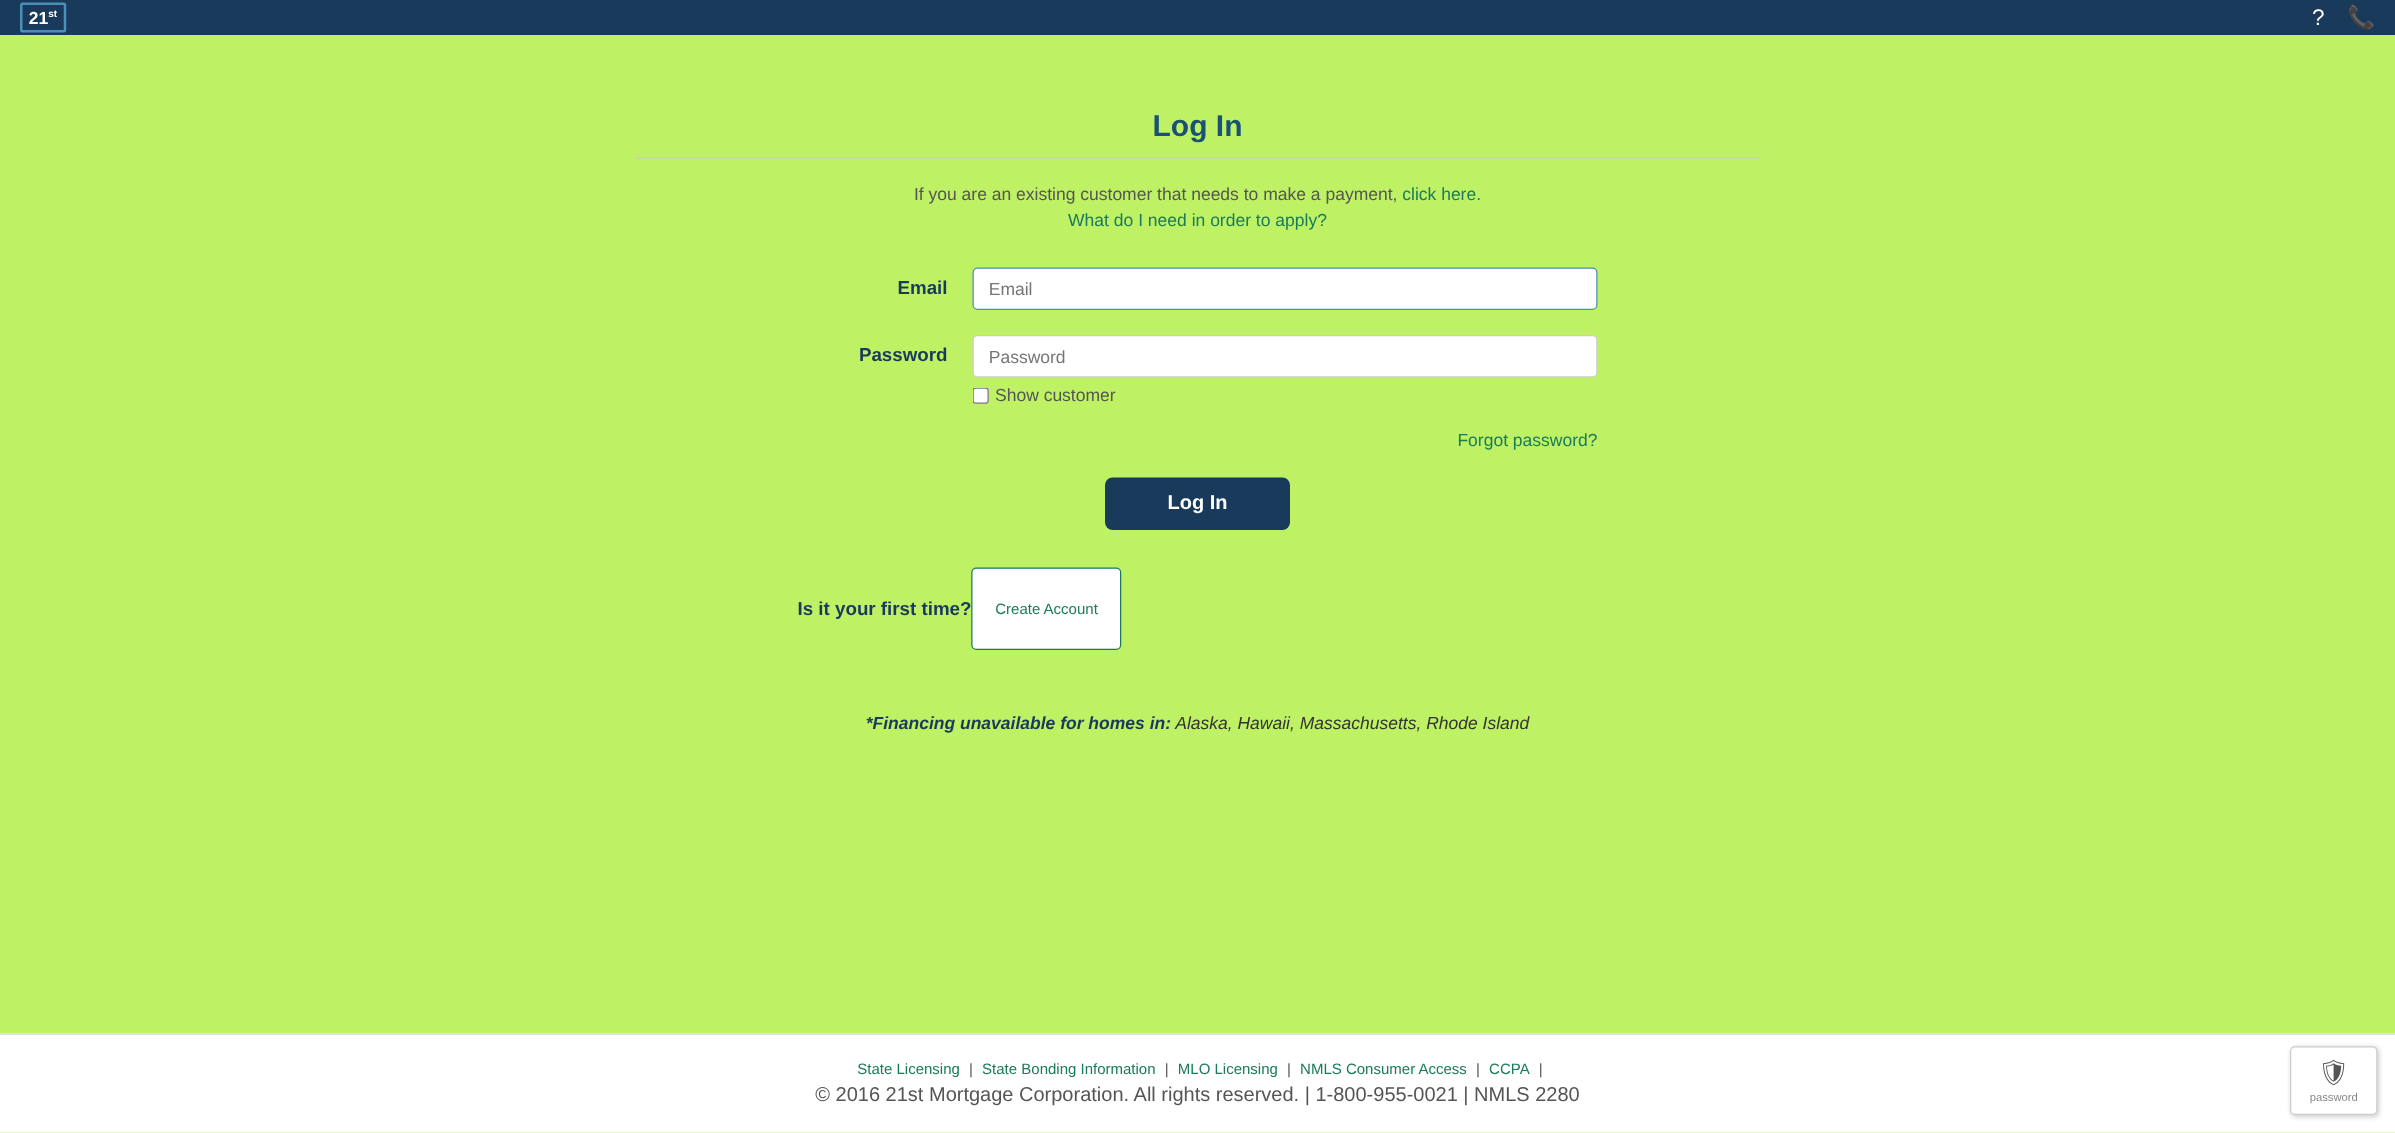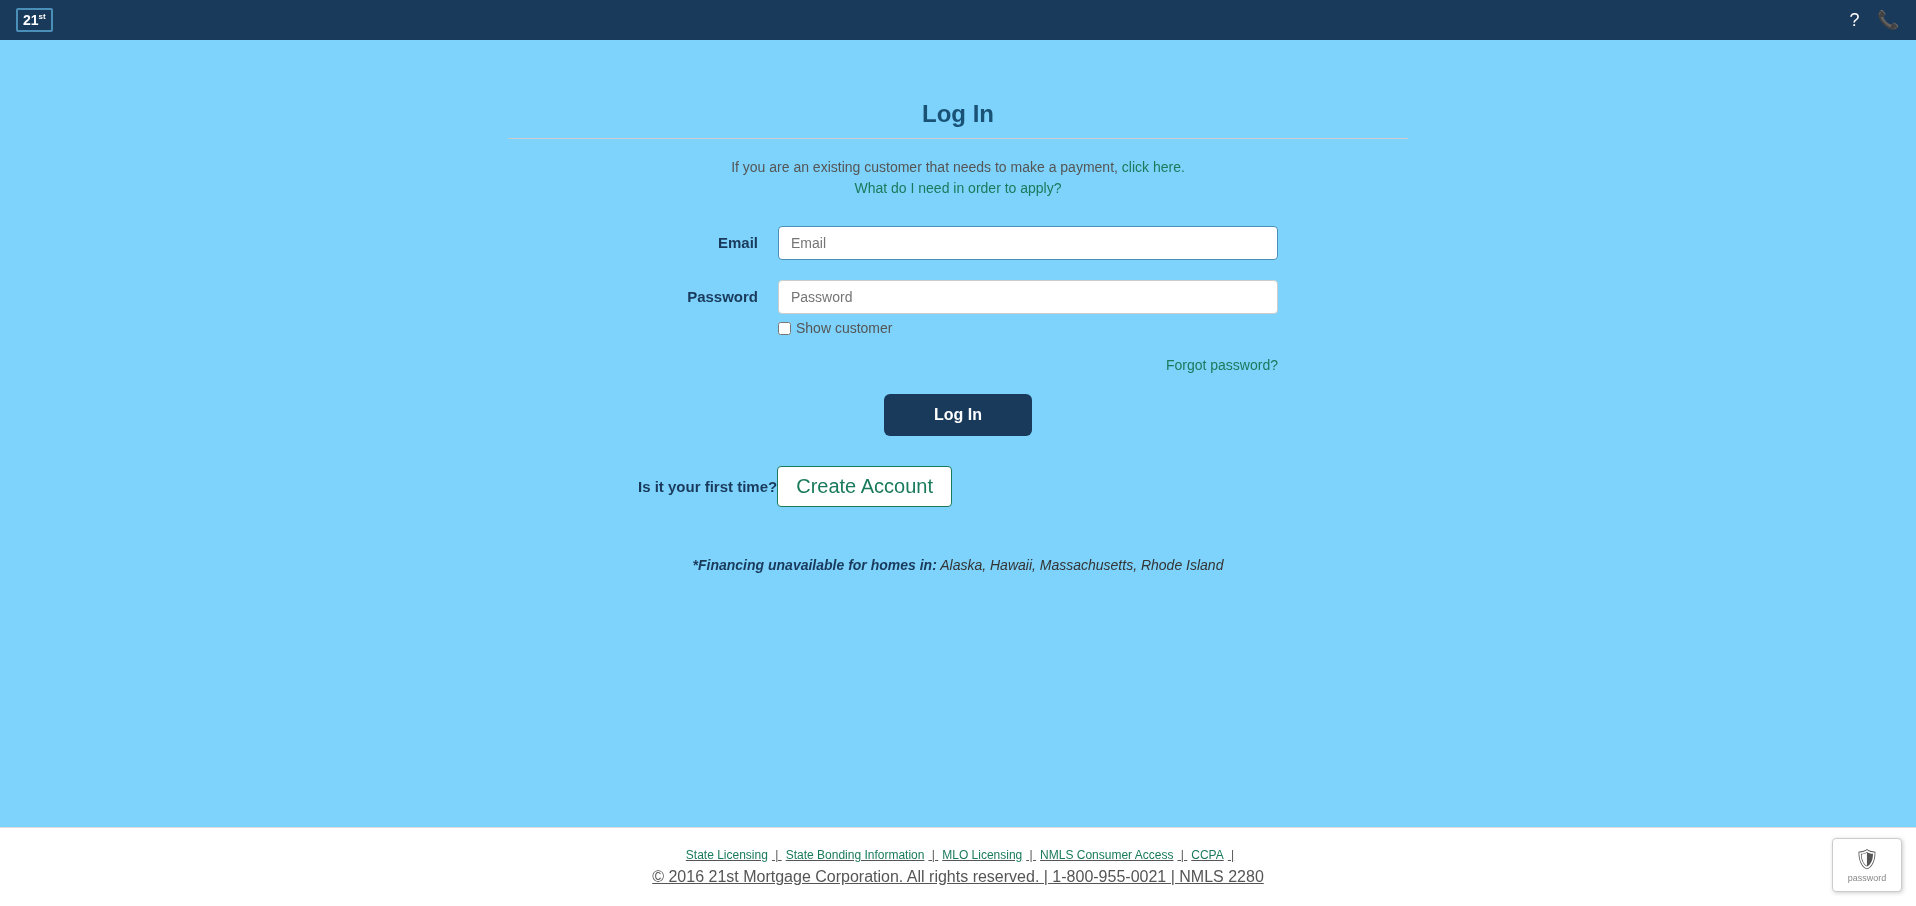--- a/index.html
+++ b/index.html
@@ -8,21 +8,21 @@
       font-family: Arial, sans-serif;
       background: #f5f5f5;
       min-height: 906px;
       display: flex;
       flex-direction: column;
     }
 
     
     .header {
       background: #1a3a5c;
-      height: 40px;
+      height: 28px;
       display: flex;
       align-items: center;
       justify-content: space-between;
       padding: 0 16px;
       flex-shrink: 0;
     }
 
     .header-logo {
       display: flex;
       align-items: center;
@@ -48,21 +48,21 @@
 
     .header-icon {
       color: white;
       cursor: pointer;
       font-size: 18px;
     }
 
     
     .main-content {
       flex: 1;
-      background: #7dd3fc;
+      background: #bef264;
       display: flex;
       flex-direction: column;
       align-items: center;
       padding: 60px 20px 40px;
     }
 
     .page-title {
       color: #1a5276;
       font-size: 24px;
       font-weight: bold;
@@ -192,22 +192,22 @@
       font-weight: bold;
       color: #1a3a5c;
       font-size: 15px;
     }
 
     .create-account-button {
       background: white;
       color: #1a7a5c;
       border: 1px solid #1a7a5c;
       border-radius: 4px;
-      padding: 8px 18px;
-      font-size: 20px;
+      padding: 25px 18px;
+      font-size: 12px;
       cursor: pointer;
     }
 
     
     .financing-note {
       font-size: 14px;
       color: #333;
       text-align: center;
       margin-bottom: 20px;
       font-style: italic;
@@ -220,21 +220,20 @@
 
     
     .footer {
       background: white;
       border-top: 1px solid #ddd;
       padding: 20px;
       text-align: center;
       font-size: 12px;
       color: #555;
       margin-top: auto;
-      text-decoration: underline;
     }
 
     .footer-links {
       margin-bottom: 6px;
     }
 
     .footer-links a {
       color: #1a7a5c;
       text-decoration: none;
       margin: 0 4px;

